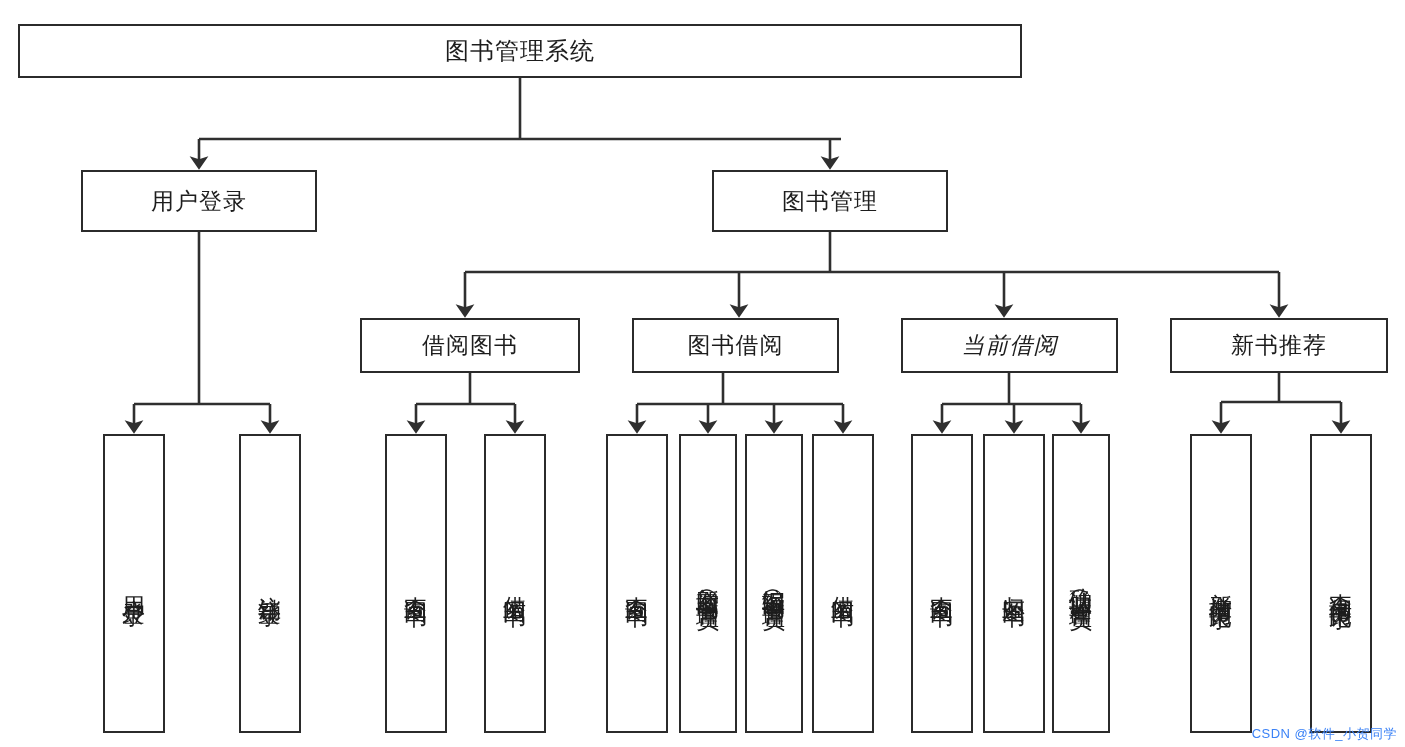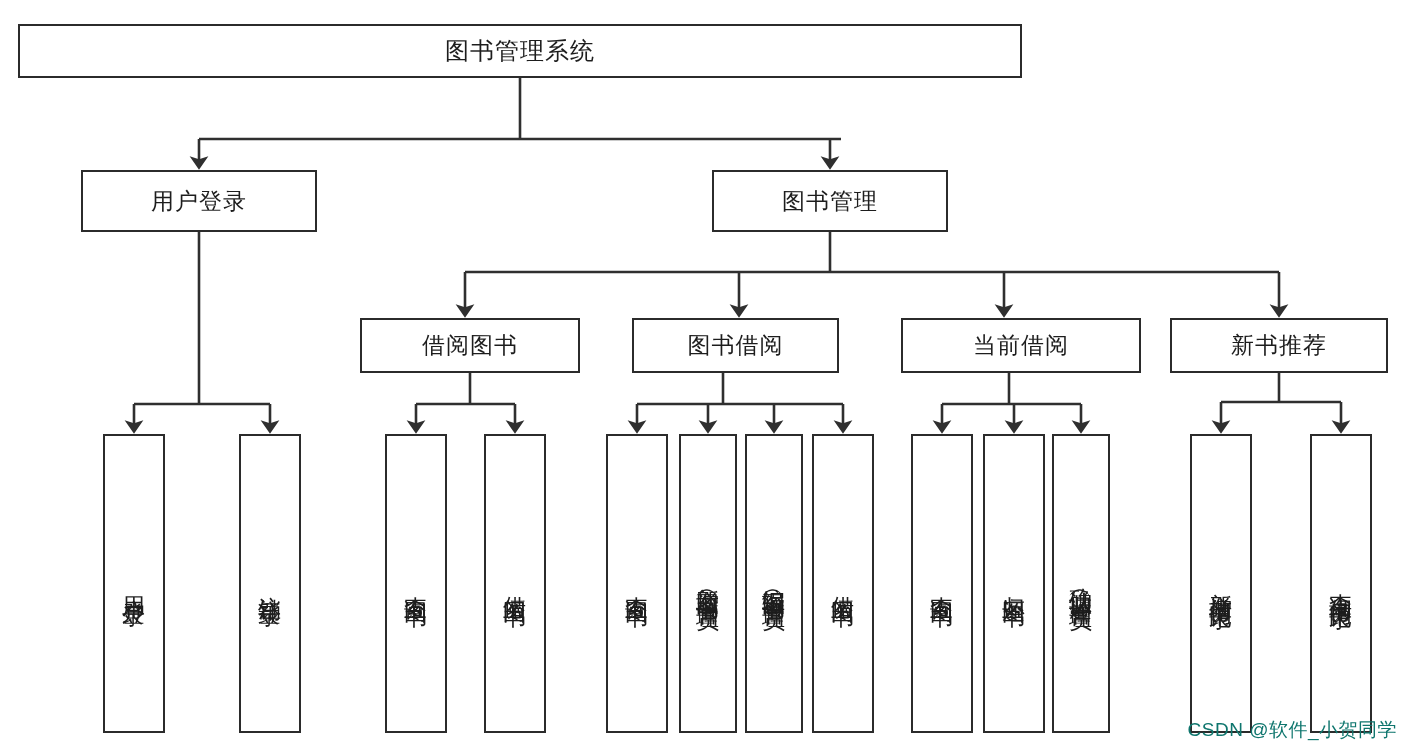--- a/index.html
+++ b/index.html
@@ -50,22 +50,22 @@
     line-height:1.22;
     letter-spacing:3px;
     white-space:normal;
     max-height:100%;
     text-align:center;
   }
   #watermark{
     position:absolute;
     right:8px;
     bottom:4px;
-    font-size:19px;
-    color:#0f766e;
+    font-size:13px;
+    color:#3b82f6;
     letter-spacing:0.5px;
     z-index:5;
     white-space:nowrap;
     pointer-events:none;
   }
 </style>
 </head>
 <body>
 
 <div id="canvas">
@@ -130,21 +130,21 @@
   <div class="node" style="left:712px;top:170px;width:236px;height:62px;">
     <span class="lbl">图书管理</span>
   </div>
 
   <div class="node" style="left:360px;top:318px;width:220px;height:55px;">
     <span class="lbl">借阅图书</span>
   </div>
   <div class="node" style="left:632px;top:318px;width:207px;height:55px;">
     <span class="lbl">图书借阅</span>
   </div>
-  <div class="node" style="left:901px;top:318px;width:240px;height:55px;">
+  <div class="node" style="left:901px;top:318px;width:217px;height:55px;font-style:italic;">
     <span class="lbl">当前借阅</span>
   </div>
   <div class="node" style="left:1170px;top:318px;width:218px;height:55px;">
     <span class="lbl">新书推荐</span>
   </div>
 
   <div class="node leaf" style="left:103px;top:434px;width:62px;height:299px;">
     <span class="lbl">用户登录</span>
   </div>
   <div class="node leaf" style="left:239px;top:434px;width:62px;height:299px;">

